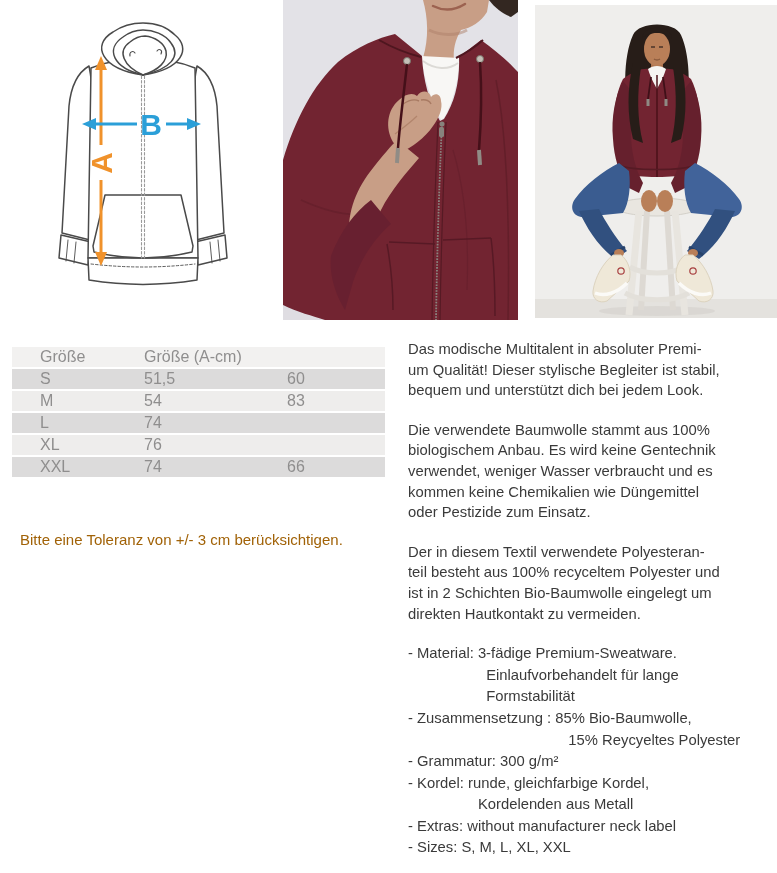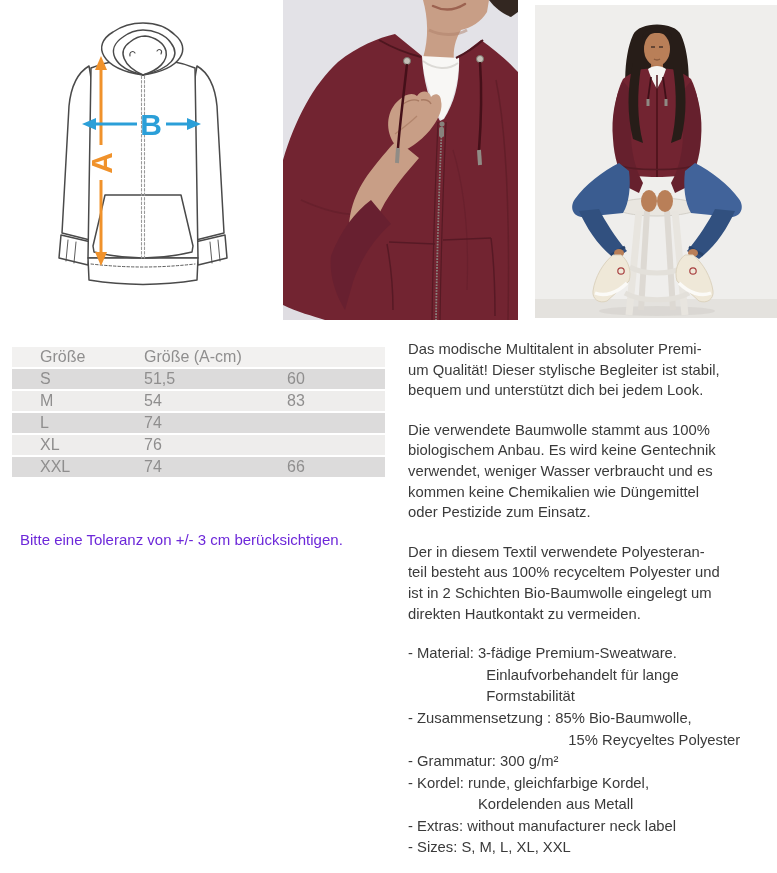--- a/index.html
+++ b/index.html
@@ -14,21 +14,21 @@
   .diagram svg,.photo-mid svg,.photo-full svg{display:block;width:100%;height:100%;}
 
   
   .size-table{position:absolute;left:12px;top:347px;width:373px;}
   .srow{display:grid;grid-template-columns:104px 143px 1fr;height:20px;margin-bottom:2px;
         align-items:center;padding-left:28px;font-size:16px;color:#8f8e8e;}
   .srow-header{background:#f2f1f0;}
   .srow-dark{background:#dcdbdb;}
   .srow-light{background:#eeedec;}
 
-  .tolerance{position:absolute;left:20px;top:531px;font-size:15px;color:#6d28d9;margin:0;}
+  .tolerance{position:absolute;left:20px;top:531px;font-size:15px;color:#a16207;margin:0;}
 
   
   .description{position:absolute;left:408px;top:339px;width:372px;
                font-size:14.8px;line-height:20.6px;color:#3a3a3a;}
   .description p{margin:0 0 19px 0;white-space:pre-wrap;}
   .description .details{white-space:pre-wrap;line-height:21.6px;}
 </style>
 </head>
 <body>
 

